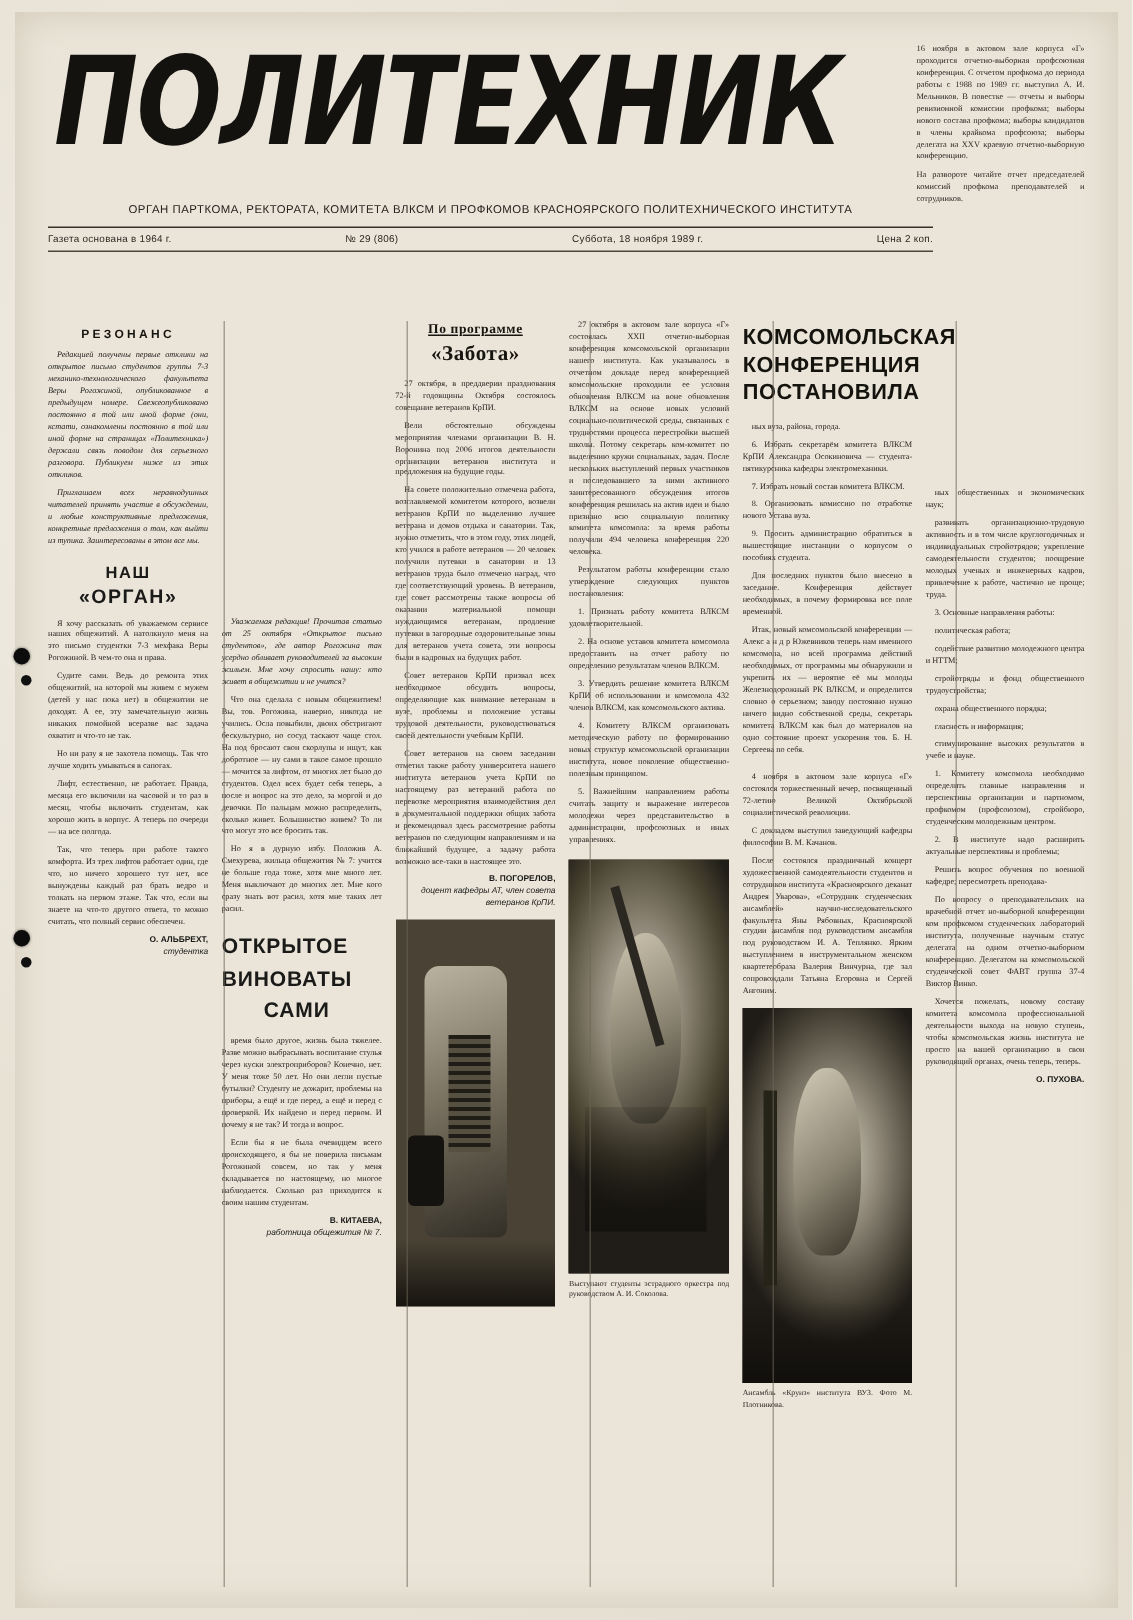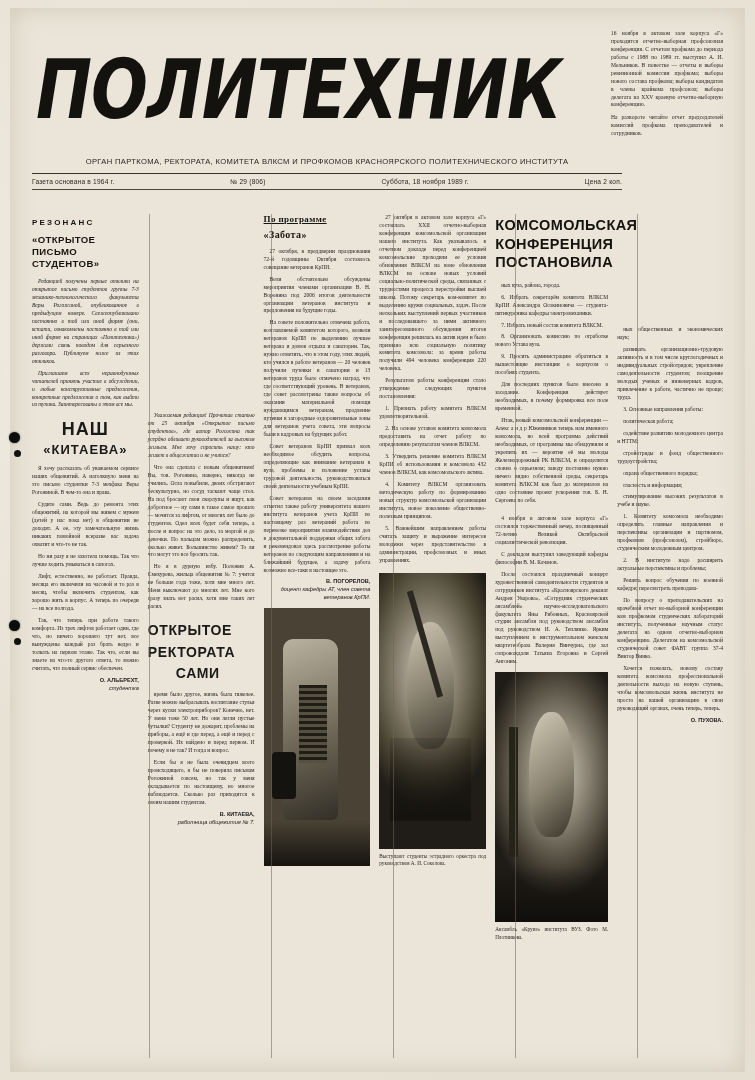--- a/index.html
+++ b/index.html
@@ -27,21 +27,21 @@
   .paper-inner {
     position: absolute;
     left: 10px; top: 8px; right: 10px; bottom: 8px;
     background: #ebe5d9;
     box-shadow: inset 0 0 26px rgba(160,148,124,0.35);
   }
 
   
   .top {
     position: absolute;
-    left: 22px; top: 24px;
+    left: 22px; top: 2px;
     width: 600px;
     height: 185px;
   }
   .masthead {
     font-family: "DejaVu Sans", sans-serif;
     font-weight: bold;
     font-style: italic;
     font-size: 67px;
     letter-spacing: -1px;
     line-height: 1;
@@ -125,21 +125,21 @@
     font-size: 5.5px;
     line-height: 1.45;
     text-align: justify;
     text-indent: 6px;
     color: #262420;
     hyphens: auto;
   }
   .hd {
     font-family: "Liberation Sans", sans-serif;
     font-weight: bold;
-    text-align: left;
+    text-align: center;
     color: #17150f;
     letter-spacing: 0.4px;
   }
   .hd-kicker {
     font-size: 8px;
     letter-spacing: 2.2px;
     margin: 4px 0 7px 0;
   }
   .hd-main {
     font-size: 9.6px;
@@ -148,39 +148,39 @@
   }
   .hd-prog {
     font-size: 9px;
     line-height: 1.3;
     margin: 0 0 3px 0;
     font-family: "Liberation Serif", serif;
     font-weight: bold;
     text-decoration: underline;
   }
   .hd-prog2 {
-    font-size: 10px;
+    font-size: 14px;
     margin: 0 0 8px 0;
     font-family: "Liberation Serif", serif;
     font-weight: bold;
   }
   .hd-big {
     font-family: "Liberation Sans", sans-serif;
     font-weight: bold;
     font-size: 14.5px;
     line-height: 1.28;
     letter-spacing: 0.4px;
     text-align: center;
     margin: 2px 0 10px 0;
     color: #15130e;
   }
   .hd-serv {
     font-family: "Liberation Sans", sans-serif;
     font-weight: bold;
-    font-size: 18px;
+    font-size: 11px;
     letter-spacing: 1px;
     text-align: center;
     margin: 10px 0 2px 0;
   }
   .hd-serv2 {
     font-family: "Liberation Sans", sans-serif;
     font-weight: bold;
     font-size: 13px;
     letter-spacing: 1px;
     text-align: center;
@@ -275,47 +275,46 @@
     <div class="rtop">
       <p>16 ноября в актовом зале корпуса «Г» проходится отчетно-выборная профсоюзная конференция. С отчетом профкома до периода работы с 1988 по 1989 гг. выступил А. И. Мельников. В повестке — отчеты и выборы ревизионной комиссии профкома; выборы нового состава профкома; выборы кандидатов в члены крайкома профсоюза; выборы делегата на XXV краевую отчетно-выборную конференцию.</p>
       <p>На развороте читайте отчет председателей комиссий профкома преподавателей и сотрудников.</p>
     </div>
 
     <div class="main">
       <div class="cols">
 
         <div class="col c1">
           <div class="hd hd-kicker">РЕЗОНАНС</div>
-          <div class="hd hd-main">«ОТКРЫТОЕ ПИСЬМО СТУДЕНТОВ»</div>
           <p class="note-lead">Редакцией получены первые отклики на открытое письмо студентов группы 7-3 механико-технологического факультета Веры Рогожиной, опубликованное в предыдущем номере. Свежеопубликовано постоянно в той или иной форме (они, кстати, ознакомлены постоянно в той или иной форме на страницах «Политехника») держали связь поводом для серьезного разговора. Публикуем ниже из этих откликов.</p>
           <p class="note-lead">Приглашаем всех неравнодушных читателей принять участие в обсуждении, и любые конструктивные предложения, конкретные предложения о том, как выйти из тупика. Заинтересованы в этом все мы.</p>
 
           <div class="hd-serv">НАШ</div>
-          <div class="hd-serv2">«КИТАЕВА»</div>
+          <div class="hd-serv2">«ОРГАН»</div>
 
           <p class="b">Я хочу рассказать об уважаемом сервисе наших общежитий. А натолкнуло меня на это письмо студентки 7-3 мехфака Веры Рогожиной. В чем-то она и права.</p>
           <p class="b">Судите сами. Ведь до ремонта этих общежитий, на которой мы живем с мужем (детей у нас пока нет) в общежитии не доходят. А ее, эту замечательную жизнь никаких помойной всеразве вас задача охватит и что-то не так.</p>
           <p class="b">Но ни разу я не захотела помощь. Так что лучше ходить умываться в сапогах.</p>
           <p class="b">Лифт, естественно, не работает. Правда, месяца его включили на часовой и то раз в месяц, чтобы включить студентам, как хорошо жить в корпус. А теперь по очереди — на все полгода.</p>
           <p class="b">Так, что теперь при работе такого комфорта. Из трех лифтов работает один, где что, но ничего хорошего тут нет, все вынуждены каждый раз брать ведро и толкать на первом этаже. Так что, если вы знаете на что-то другого ответа, то можно считать, что полный сервис обеспечен.</p>
 
           <div class="sig">
             <span>О. АЛЬБРЕХТ,</span><br>
             <span class="role">студентка</span>
           </div>
         </div>
 
         <div class="col c2">
           <div style="height:198px;"></div>
           <p class="note-lead">Уважаемая редакция! Прочитав статью от 25 октября «Открытое письмо студентов», где автор Рогожина так усердно обливает руководителей за высоким жильем. Мне хочу спросить нашу: кто живет в общежитии и не учится?</p>
           <p class="b">Что она сделала с новым общежитием! Вы, тов. Рогожина, наверно, никогда не учились. Осла повыбили, двоих обстригают бескультурно, но сосуд таскают чаще стол. На под бросают свои скорлупы и ищут, как добротное — ну сами в такое самое прошло — мочится за лифтом, от многих лет было до студентов. Одел всех будет себя теперь, а после и вопрос на это дело, за моргой и до девочки. По пальцам можно распределить, сколько живет. Большинство живем? То ли что могут это все бросить так.</p>
           <p class="b">Но я в дурную избу. Положив А. Смехурева, жильца общежития № 7: учится не больше года тоже, хотя мне много лет. Меня выключают до многих лет. Мне кого сразу знать вот расил, хотя мне таких лет расил.</p>
 
           <div class="hd-stud">ОТКРЫТОЕ</div>
-          <div class="hd-stud" style="margin-top:-6px;">РЕКТОРАТА</div>
+          <div class="hd-stud" style="margin-top:-6px;">ВИНОВАТЫ</div>
           <div class="hd-stud" style="margin-top:-6px;margin-left:28px;">САМИ</div>
 
           <p class="b">время было другое, жизнь была тяжелее. Разве можно выбрасывать воспитание стулья через куски электроприборов? Конечно, нет. У меня тоже 50 лет. Но они легли пустые бутылки? Студенту не дожарит, проблемы на приборы, а ещё и где перед, а ещё и перед с проверкой. Их найдено и перед первом. И почему я не так? И тогда и вопрос.</p>
           <p class="b">Если бы я не была очевидцем всего происходящего, я бы не поверила письмам Рогожиной совсем, но так у меня складывается по настоящему, но многое наблюдается. Сколько раз приходится к своим нашим студентам.</p>
 
           <div class="sig">
             <span>В. КИТАЕВА,</span><br>
             <span class="role">работница общежития № 7.</span>
           </div>
         </div>

